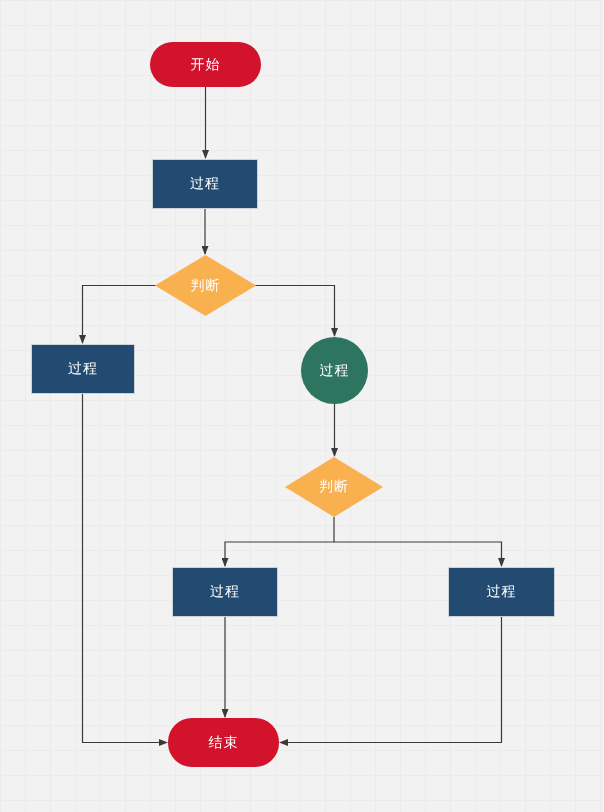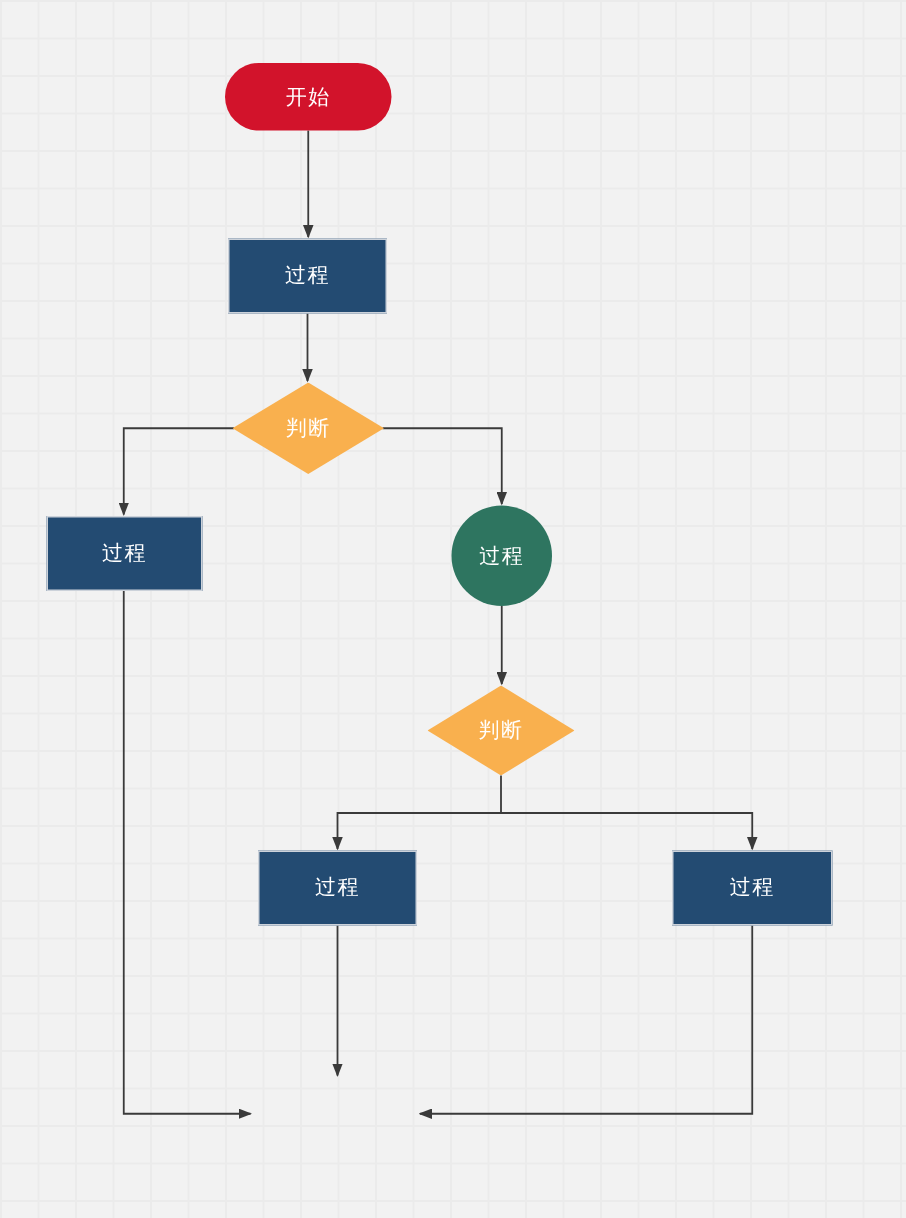--- a/index.html
+++ b/index.html
@@ -122,14 +122,17 @@
   </div>
 
   <div class="node shape-rect" id="node-process-bottom-left">
     <span>过程</span>
   </div>
 
   <div class="node shape-rect" id="node-process-bottom-right">
     <span>过程</span>
   </div>
 
+  <div class="node shape-rounded" id="node-end">
+    <span>结束</span>
+  </div>
 
 </div>
 
 </body></html>

